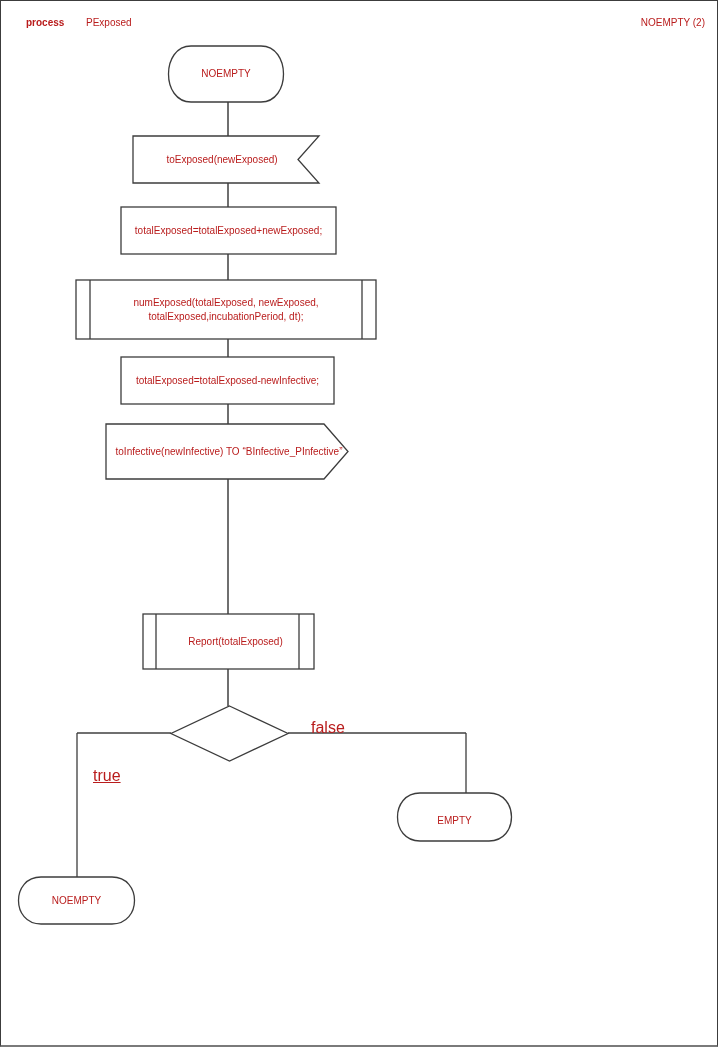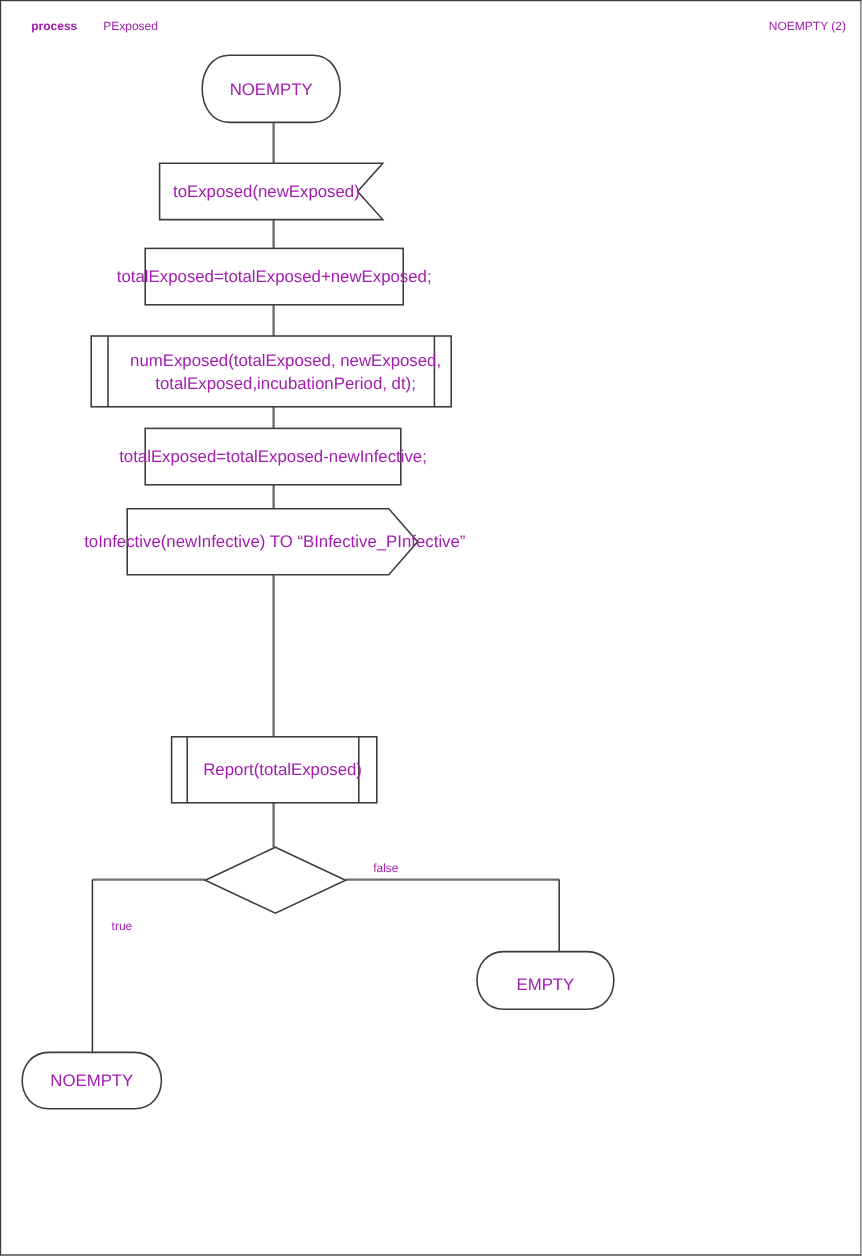--- a/index.html
+++ b/index.html
@@ -3,33 +3,33 @@
 <meta charset="utf-8">
 <style>
   html,body{margin:0;padding:0;background:#fff;}
   .page{
     position:relative;
     width:716px;height:1044px;
     background:#fff;
     border:1px solid #3c3c3c;
     border-bottom:2px solid #7a7a7a;
     font-family:"Liberation Sans", sans-serif;
-    color:#a21caf;
+    color:#b91c1c;
     overflow:hidden;
   }
   .hdr-kind{position:absolute;left:25px;top:16px;font-size:10px;font-weight:bold;}
   .hdr-name{position:absolute;left:85px;top:16px;font-size:10px;}
   .hdr-page{position:absolute;right:12px;top:16px;font-size:10px;}
   svg.diagram{position:absolute;left:0;top:0;}
   .node-label{
     position:absolute;
     display:flex;align-items:center;justify-content:center;
-    font-size:14px;line-height:1.35;white-space:pre;
+    font-size:10px;line-height:1.35;white-space:pre;
   }
-  .edge-label{position:absolute;font-size:10px;}
+  .edge-label{position:absolute;font-size:16px;}
   .shape{fill:#ffffff;stroke:#3c3c3c;stroke-width:1.3;}
   .bar{fill:none;stroke:#3c3c3c;stroke-width:1.3;}
   .conn{fill:none;stroke:#6f6f6f;stroke-width:2;}
   .conn-thin{fill:none;stroke:#3c3c3c;stroke-width:1.3;}
 </style>
 </head>
 <body>
 
 <div class="page">
 
@@ -77,32 +77,32 @@
 
     <path class="shape" d="M40,876 L111,876 C141,876 141,923 111,923 L40,923 C10,923 10,876 40,876 Z"></path>
   </svg>
 
   <div class="node-label" style="left:168px;top:45px;width:114px;height:56px;">NOEMPTY</div>
 
   <div class="node-label" style="left:132px;top:135px;width:178px;height:47px;">toExposed(newExposed)</div>
 
   <div class="node-label" style="left:120px;top:206px;width:215px;height:47px;">totalExposed=totalExposed+newExposed;</div>
 
-  <div class="node-label" style="left:89px;top:279px;width:272px;height:59px;flex-direction:column;padding-left:12px;">
+  <div class="node-label" style="left:89px;top:279px;width:272px;height:59px;flex-direction:column;">
     <span>numExposed(totalExposed, newExposed,</span>
     <span>totalExposed,incubationPeriod, dt);</span>
   </div>
 
   <div class="node-label" style="left:120px;top:356px;width:213px;height:47px;">totalExposed=totalExposed-newInfective;</div>
 
   <div class="node-label" style="left:105px;top:423px;width:246px;height:55px;">toInfective(newInfective) TO “BInfective_PInfective”</div>
 
   <div class="node-label" style="left:163px;top:613px;width:143px;height:55px;">Report(totalExposed)</div>
 
 
   <div class="node-label" style="left:397px;top:792px;width:113px;height:55px;">EMPTY</div>
 
   <div class="node-label" style="left:18px;top:876px;width:115px;height:47px;">NOEMPTY</div>
 
   <span class="edge-label" style="left:310px;top:718px;">false</span>
-  <span class="edge-label" style="left:92px;top:766px;">true</span>
+  <span class="edge-label" style="left:92px;top:766px;text-decoration:underline;">true</span>
 
 </div>
 
 </body></html>

